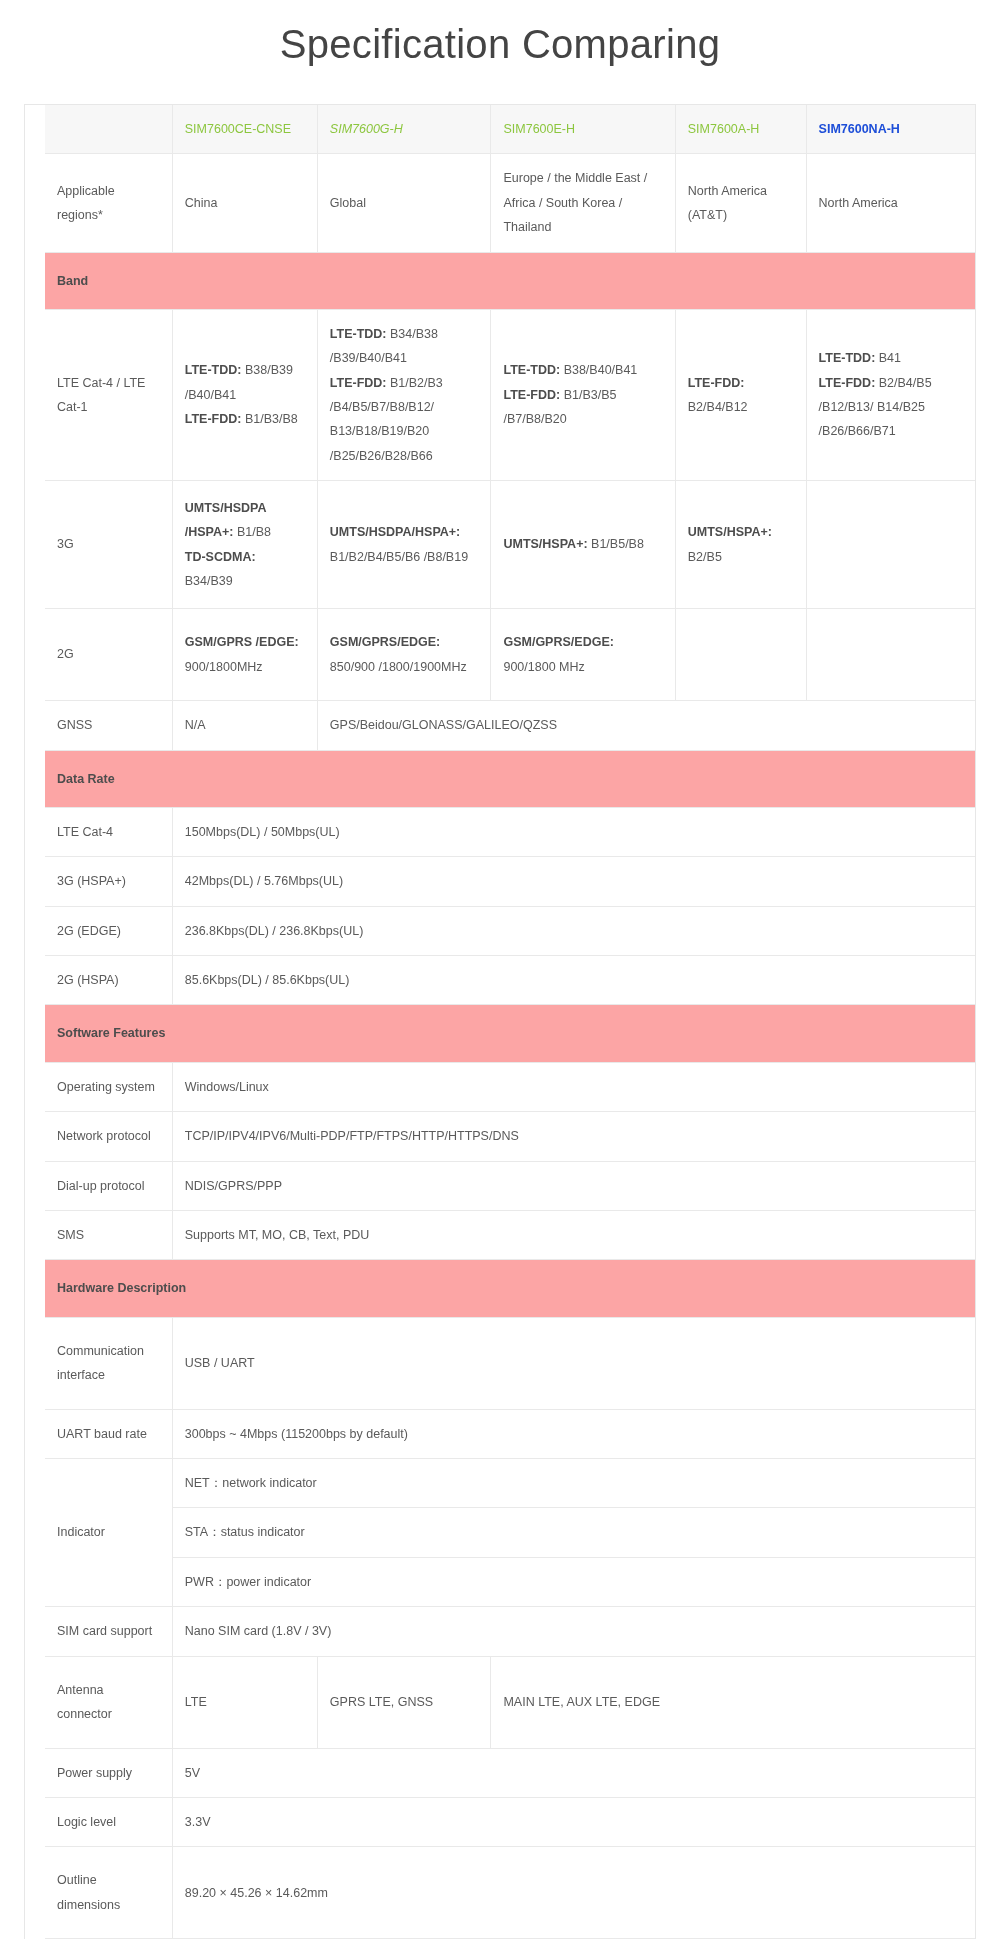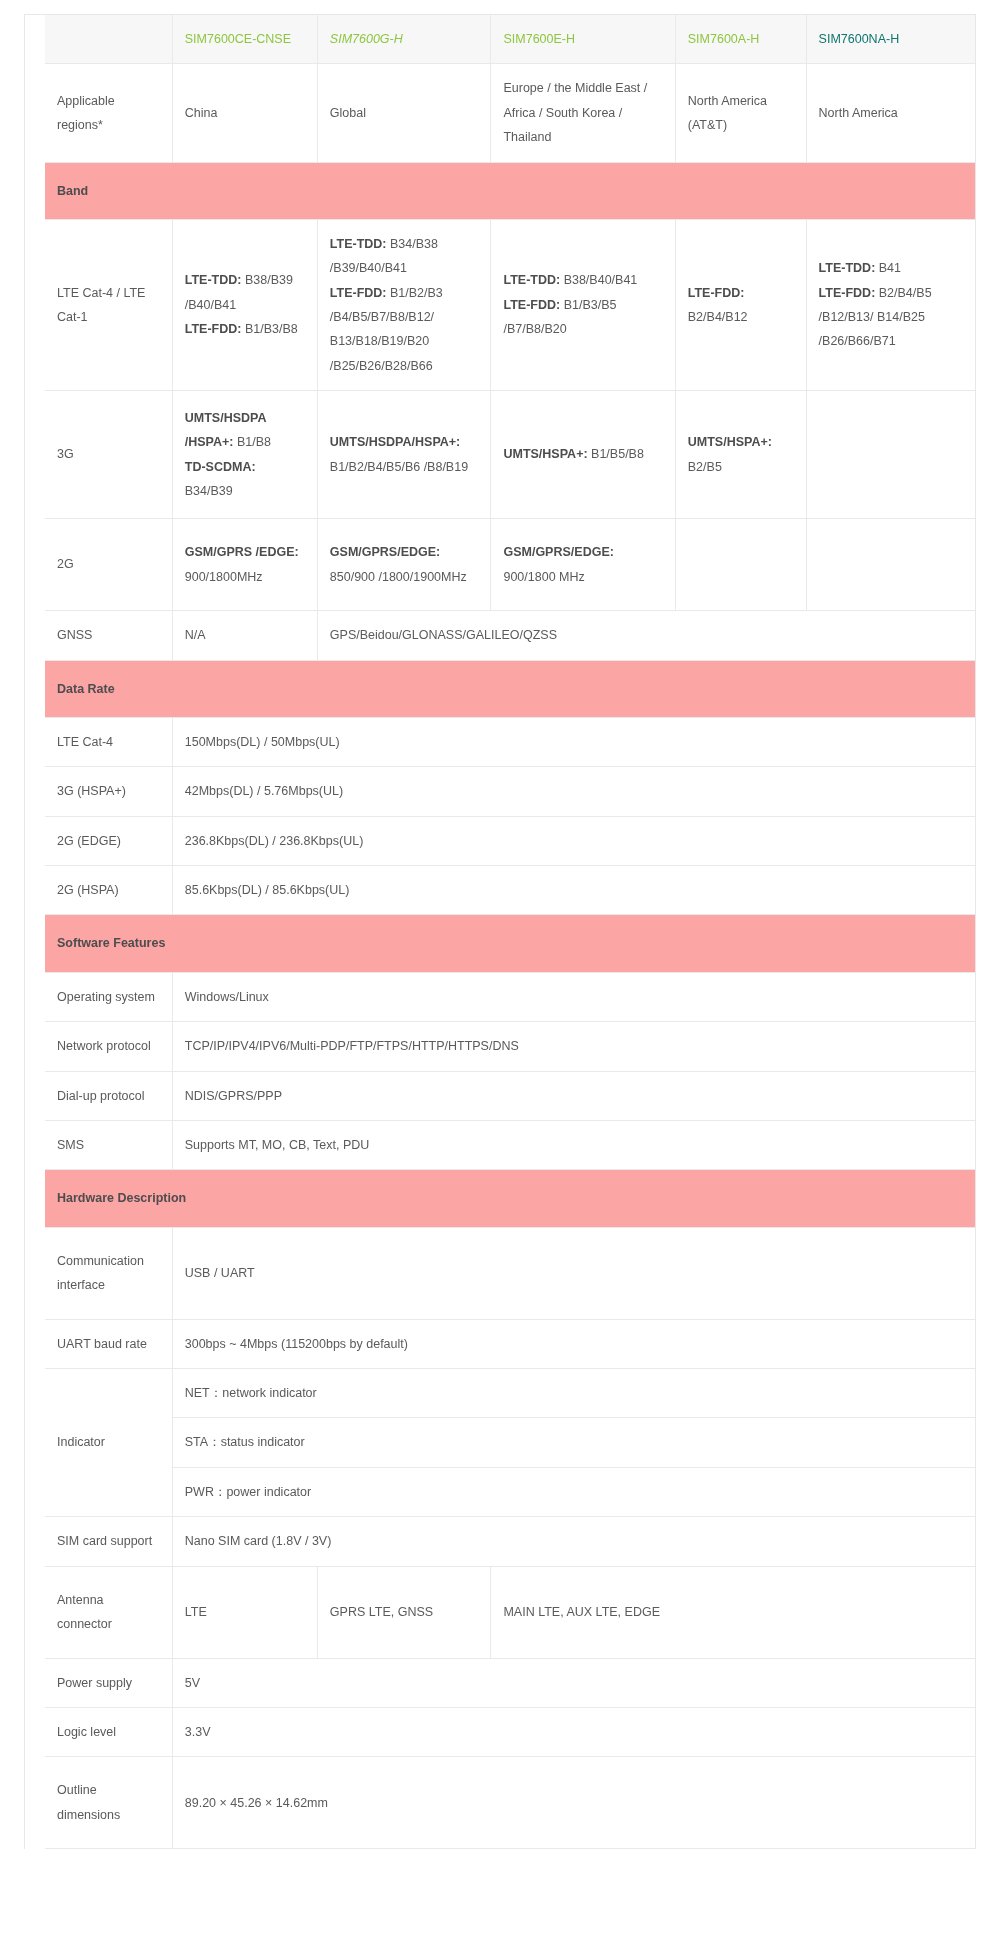--- a/index.html
+++ b/index.html
@@ -85,40 +85,41 @@
   .b { font-weight: 700; color: #4d4d4d; }
   .cellline { display: block; }
   td.tall { height: 128px; }
   td.mid { height: 92px; }
 </style>
 </head>
 <body>
 
 <div class="page">
 
+  <h1 class="page-title">Specification Comparing</h1>
 
   <div class="table-wrap">
     <table class="spec">
       <colgroup>
         <col class="c0">
           <col class="c1">
           <col class="c2">
           <col class="c3">
           <col class="c4">
           <col class="c5">
       </colgroup>
 
       <thead>
         <tr>
           <th class="blank-head"></th>
           <th class="model" style="color: rgb(140, 198, 62);">SIM7600CE-CNSE</th>
           <th class="model" style="color: rgb(140, 198, 62); font-style: italic;">SIM7600G-H</th>
           <th class="model" style="color: rgb(140, 198, 62);">SIM7600E-H</th>
           <th class="model" style="color: rgb(140, 198, 62);">SIM7600A-H</th>
-          <th class="model" style="color: #0f766e;">SIM7600NA-H</th>
+          <th class="model" style="color: #1d4ed8; font-weight: bold;">SIM7600NA-H</th>
         </tr>
       </thead>
 
       <tbody>
 
         <tr>
           <td class="label mid">Applicable regions*</td>
           <td>China</td>
           <td>Global</td>
           <td>Europe / the Middle East / Africa / South Korea / Thailand</td>

